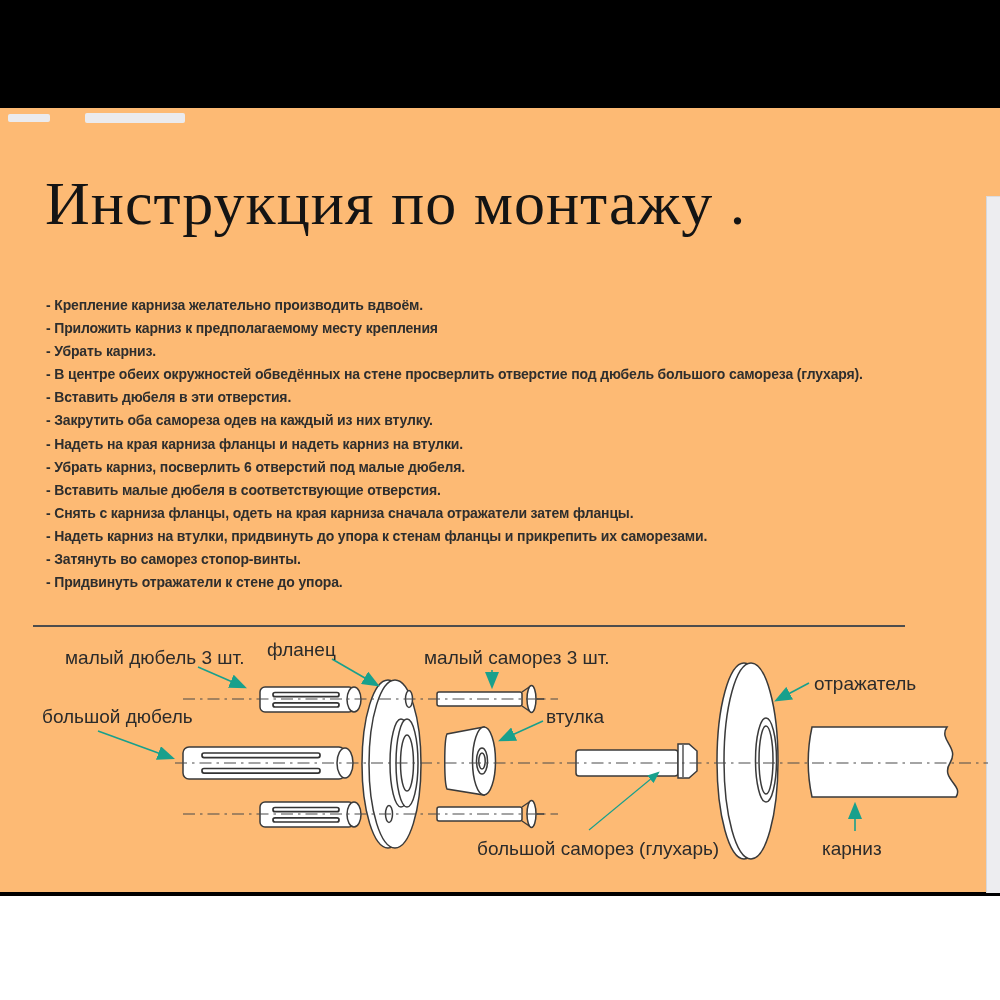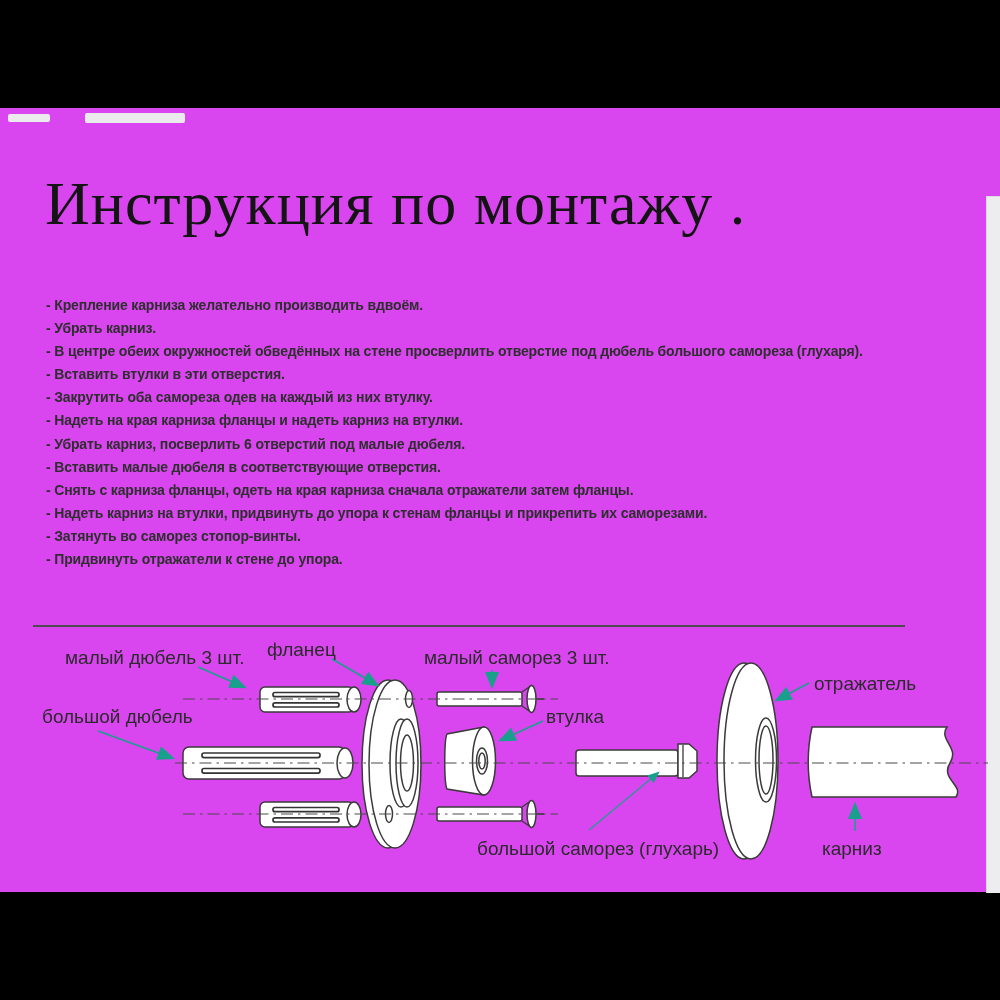--- a/index.html
+++ b/index.html
@@ -1,16 +1,16 @@
 <!DOCTYPE html>
 <html><head>
 <meta charset="utf-8">
 <style>
   html,body{margin:0;padding:0;background:#fff;}
-  .stage{position:relative;width:1000px;height:1000px;background:#d946ef;overflow:hidden;
+  .stage{position:relative;width:1000px;height:896px;background:#fdba74;overflow:hidden;
          font-family:"Liberation Sans",sans-serif;}
   .bar{position:absolute;left:0;width:1000px;background:#000;}
   .bar.top{top:0;height:108px;}
   .bar.bottom{top:892px;height:108px;}
   .right-strip{position:absolute;left:986px;top:196px;width:14px;height:696px;
                background:#ededf0;border-left:1px solid #d7d7db;border-top:1px solid #dcdcdf;}
   .smudge{position:absolute;background:#ebebee;border-radius:2px;}
   .smudge.a{left:8px;top:114px;width:42px;height:8px;}
   .smudge.b{left:85px;top:113px;width:100px;height:10px;}
   h1.title{position:absolute;left:45px;top:168px;margin:0;
@@ -35,23 +35,24 @@
   <div class="bar top"></div>
   <div class="bar bottom"></div>
   <div class="right-strip"></div>
   <div class="smudge a"></div>
   <div class="smudge b"></div>
 
   <h1 class="title">Инструкция по монтажу .</h1>
 
   <div class="steps">
     <p>- Крепление карниза желательно производить вдвоём.</p>
+    <p>- Приложить карниз к предполагаемому месту крепления</p>
     <p>- Убрать карниз.</p>
     <p>- В центре обеих окружностей обведённых на стене просверлить отверстие под дюбель большого самореза (глухаря).</p>
-    <p>- Вставить втулки в эти отверстия.</p>
+    <p>- Вставить дюбеля в эти отверстия.</p>
     <p>- Закрутить оба самореза одев на каждый из них втулку.</p>
     <p>- Надеть на края карниза фланцы и надеть карниз на втулки.</p>
     <p>- Убрать карниз, посверлить 6 отверстий под малые дюбеля.</p>
     <p>- Вставить малые дюбеля в соответствующие отверстия.</p>
     <p>- Снять с карниза фланцы, одеть на края карниза сначала отражатели затем фланцы.</p>
     <p>- Надеть карниз на втулки, придвинуть до упора к стенам фланцы и прикрепить их саморезами.</p>
     <p>- Затянуть во саморез стопор-винты.</p>
     <p>- Придвинуть отражатели к стене до упора.</p>
   </div>
 

